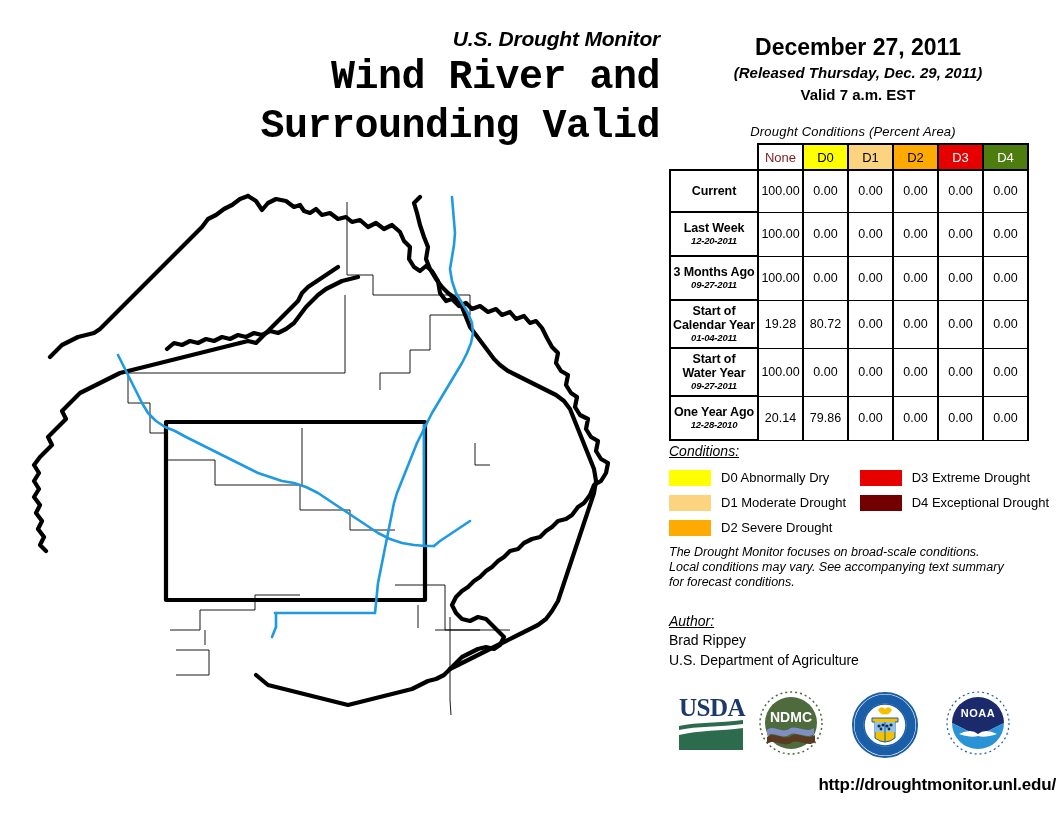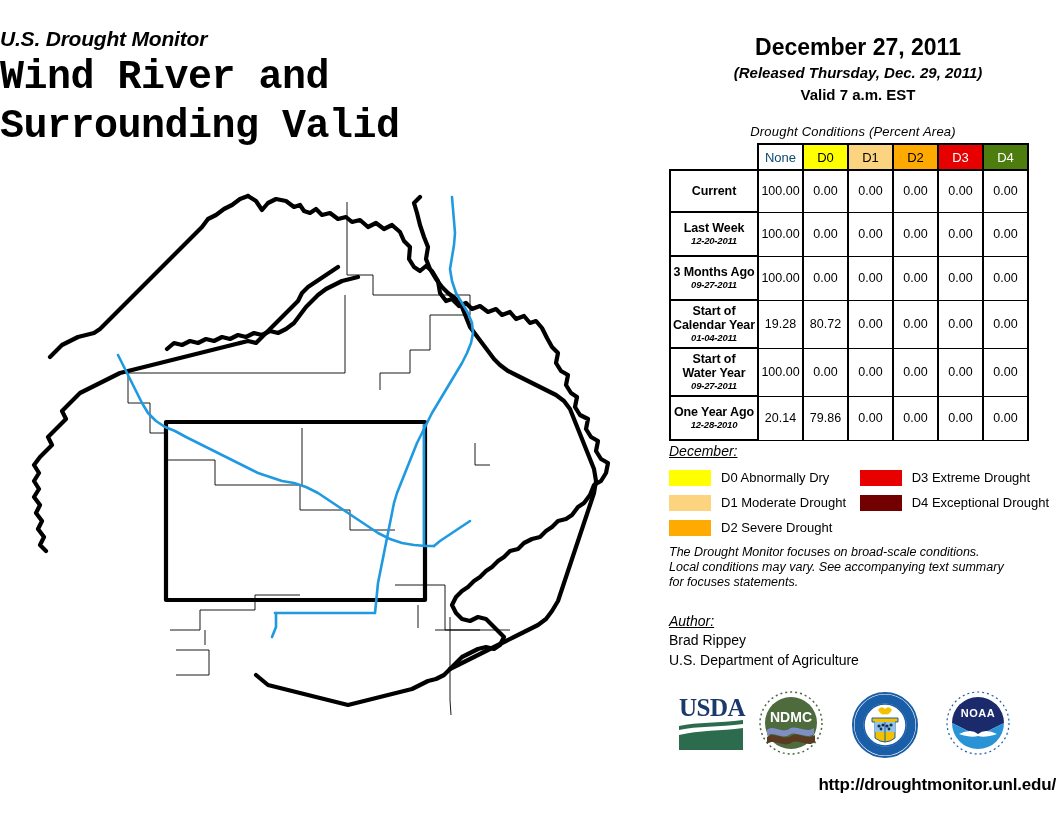--- a/index.html
+++ b/index.html
@@ -19,21 +19,21 @@
   
   #left-panel {
     position: absolute;
     left: 0; top: 0;
     width: 660px; height: 816px;
   }
   #title-block {
     position: absolute;
     left: 0; top: 26px;
     width: 660px;
-    text-align: left;
+    text-align: right;
   }
   #subtitle-usdm {
     font-size: 21px;
     font-weight: bold;
     font-style: italic;
     letter-spacing: -0.2px;
     line-height: 26px;
   }
   #main-title {
     font-size: 40px;
@@ -134,21 +134,21 @@
     line-height: 14px;
     letter-spacing: -0.1px;
   }
   .rl-date {
     font-size: 9.5px;
     font-weight: bold;
     font-style: italic;
     line-height: 12px;
     letter-spacing: -0.2px;
   }
-  .hdr-none { background: #ffffff; color: #0c4a6e; }
+  .hdr-none { background: #ffffff; color: #7f1d1d; }
   .hdr-d0 { background: #ffff00; color: #000; }
   .hdr-d1 { background: #fcd37f; color: #000; }
   .hdr-d2 { background: #ffaa00; color: #000; }
   .hdr-d3 { background: #e60000; color: #ffffff; }
   .hdr-d4 { background: #4d7c0f; color: #ffffff; }
 
   
   #intensity-block {
     position: absolute;
     left: 9px; top: 443px;
@@ -462,21 +462,21 @@
         <td class="val">79.86</td>
         <td class="val">0.00</td>
         <td class="val">0.00</td>
         <td class="val">0.00</td>
         <td class="val">0.00</td>
       </tr>
     </tbody>
   </table>
 
   <div id="intensity-block">
-    <div id="intensity-heading">December:</div>
+    <div id="intensity-heading">Conditions:</div>
     <div class="legend-cols">
       <div class="legend-col">
         <div class="legend-row">
           <div class="swatch sw-d0"></div>
           <div class="legend-label">D0 Abnormally Dry</div>
         </div>
         <div class="legend-row">
           <div class="swatch sw-d1"></div>
           <div class="legend-label">D1 Moderate Drought</div>
         </div>
@@ -494,21 +494,21 @@
           <div class="swatch sw-d4"></div>
           <div class="legend-label">D4 Exceptional Drought</div>
         </div>
       </div>
     </div>
   </div>
 
   <div id="disclaimer">
     <div>The Drought Monitor focuses on broad-scale conditions.</div>
     <div>Local conditions may vary. See accompanying text summary</div>
-    <div>for focuses statements.</div>
+    <div>for forecast conditions.</div>
   </div>
 
   <div id="author-block">
     <div id="author-heading">Author:</div>
     <div class="author-line">Brad Rippey</div>
     <div class="author-line">U.S. Department of Agriculture</div>
   </div>
 
   <div id="logo-row">
 

